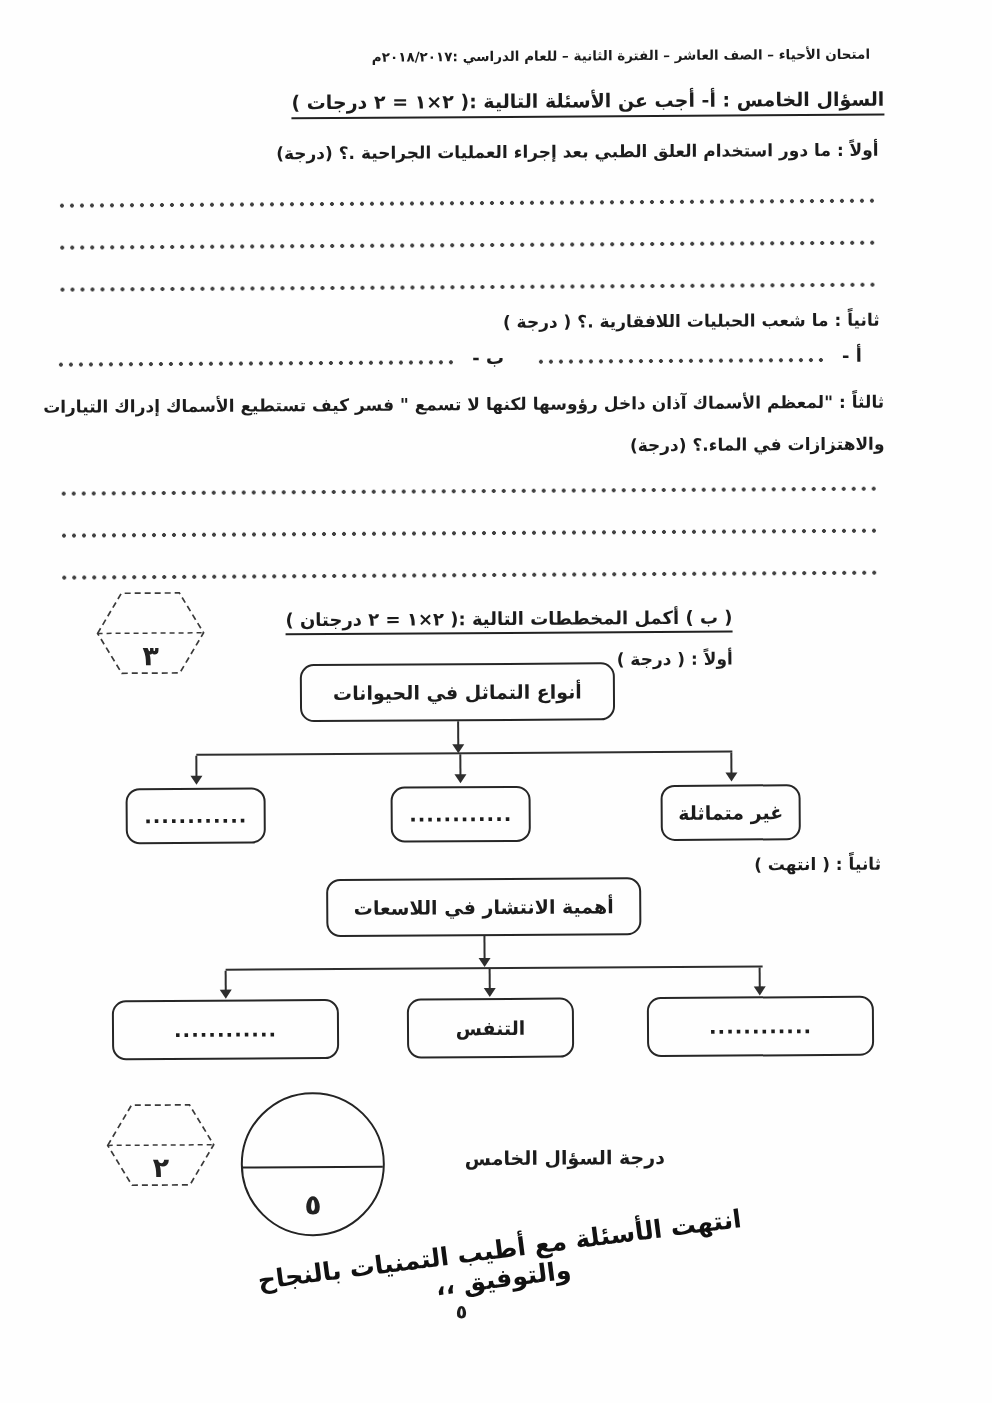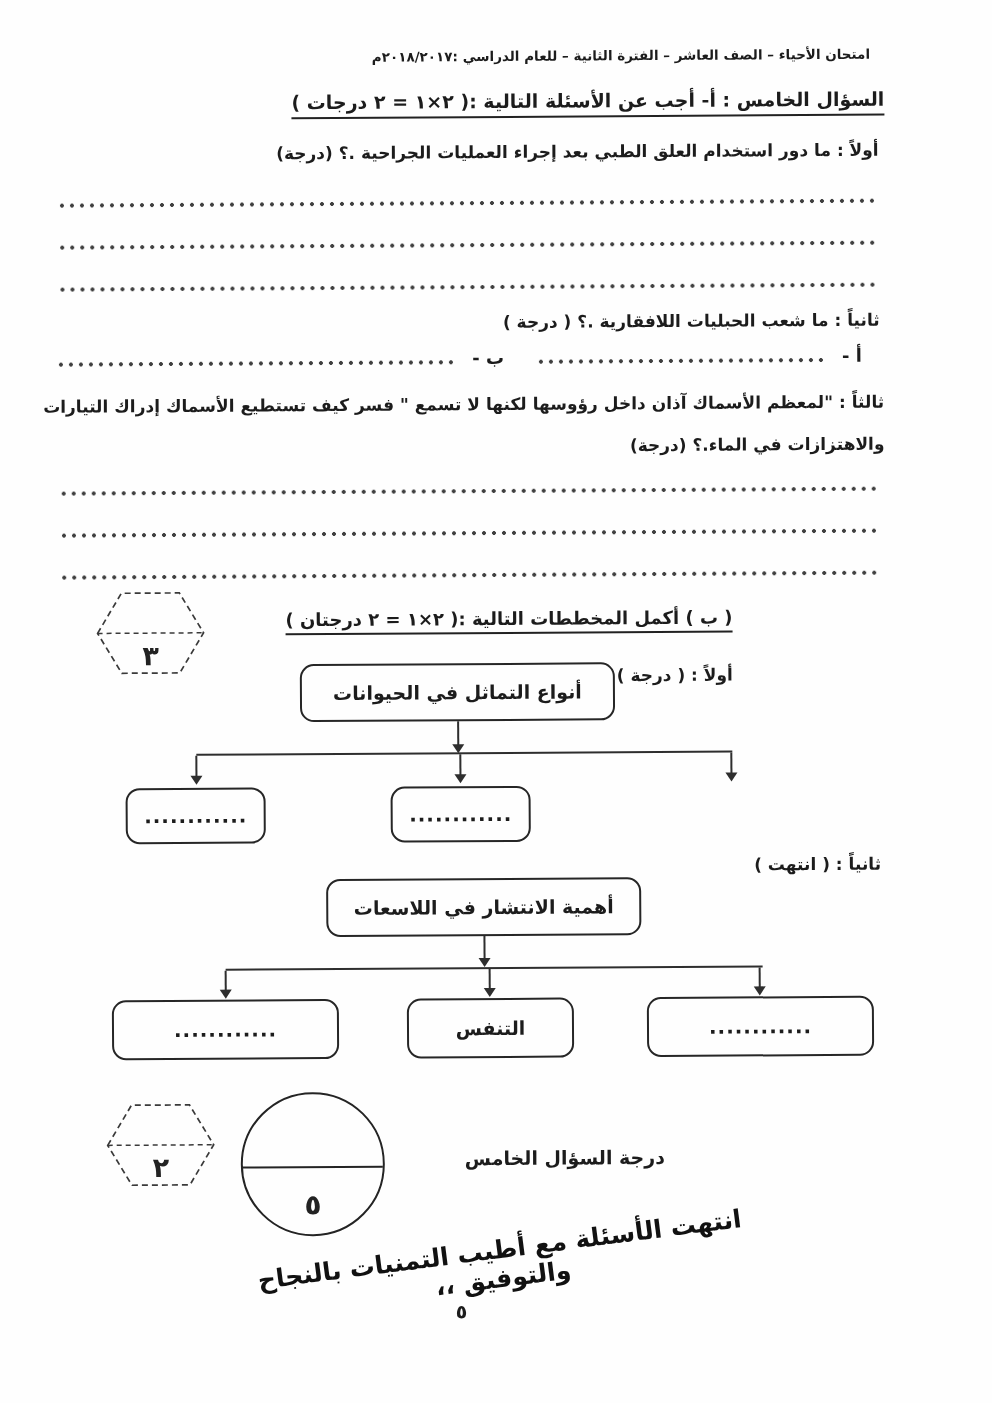--- a/index.html
+++ b/index.html
@@ -102,37 +102,38 @@
   <div class="answer-line" style="top:572px;"></div>
 
   <svg class="abs" style="left:95px; top:586px;" width="112" height="90" viewBox="0 0 112 90">
     <polygon points="3,45 27,5 85,5 109,45 85,85 27,85" fill="none" stroke="#3a3a3a" stroke-width="1.7" stroke-dasharray="6 4"></polygon>
     <line x1="3" y1="45" x2="109" y2="45" stroke="#3a3a3a" stroke-width="1.5" stroke-dasharray="5 4"></line>
     <text x="56" y="77" text-anchor="middle" font-size="27" font-weight="bold" fill="#222">٣</text>
   </svg>
 
   <div class="txt sub-title" style="top:608px; right:259px;">( ب )  أكمل المخططات التالية :( ٢×١ = ٢ درجتان )</div>
 
-  <div class="txt label-text" style="top:650px; right:259px;margin-top:16px;">أولاً :    ( درجة )</div>
+  <div class="txt label-text" style="top:650px; right:259px;">أولاً :    ( درجة )</div>
 
   <div class="box" style="left:300px; top:663px; width:315px; height:58px;">أنواع التماثل في الحيوانات</div>
 
   <div class="vline" style="left:457px; top:721px; height:26px;"></div>
   <div class="arrow-down" style="left:452px; top:744px;"></div>
   <div class="hline" style="left:196px; top:752px; width:536px;"></div>
 
   <div class="vline" style="left:195px; top:754px; height:21px;"></div>
   <div class="arrow-down" style="left:190px; top:774px;"></div>
   <div class="vline" style="left:459px; top:754px; height:21px;"></div>
   <div class="arrow-down" style="left:454px; top:774px;"></div>
   <div class="vline" style="left:730px; top:754px; height:21px;"></div>
   <div class="arrow-down" style="left:725px; top:774px;"></div>
 
   <div class="box dots" style="left:125px; top:786px; width:140px; height:56px;">............</div>
   <div class="box dots" style="left:390px; top:786px; width:140px; height:56px;">............</div>
+  <div class="box" style="left:660px; top:786px; width:140px; height:56px;">غير متماثلة</div>
 
   <div class="txt label-text" style="top:856px; right:112px;">ثانياً :   ( انتهت )</div>
 
   <div class="box" style="left:325px; top:878px; width:315px; height:58px;">أهمية الانتشار في اللاسعات</div>
 
   <div class="vline" style="left:482px; top:936px; height:24px;"></div>
   <div class="arrow-down" style="left:477px; top:958px;"></div>
   <div class="hline" style="left:224px; top:967px; width:537px;"></div>
 
   <div class="vline" style="left:223px; top:969px; height:20px;"></div>

